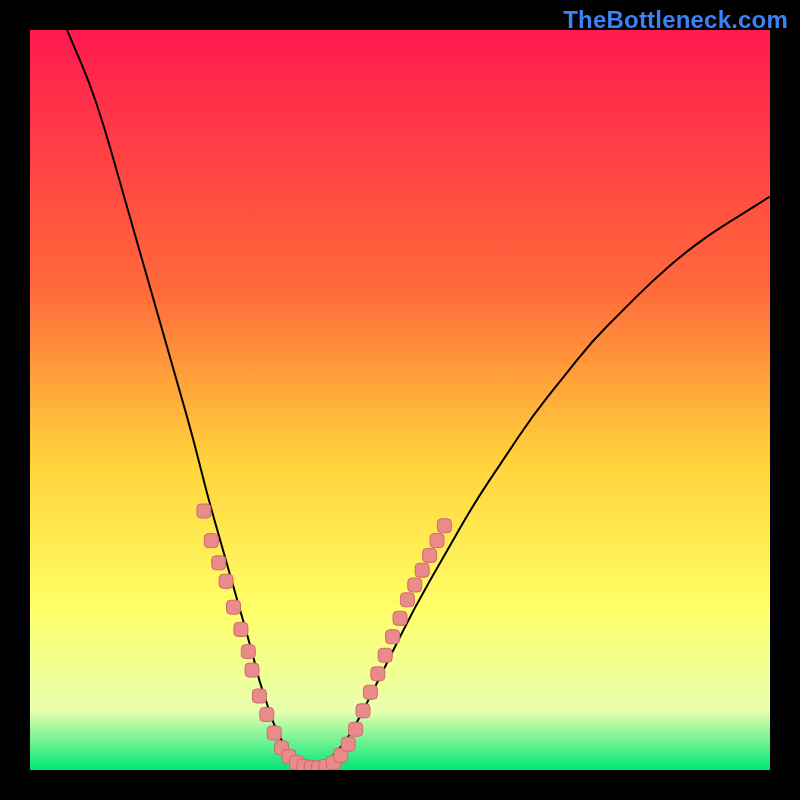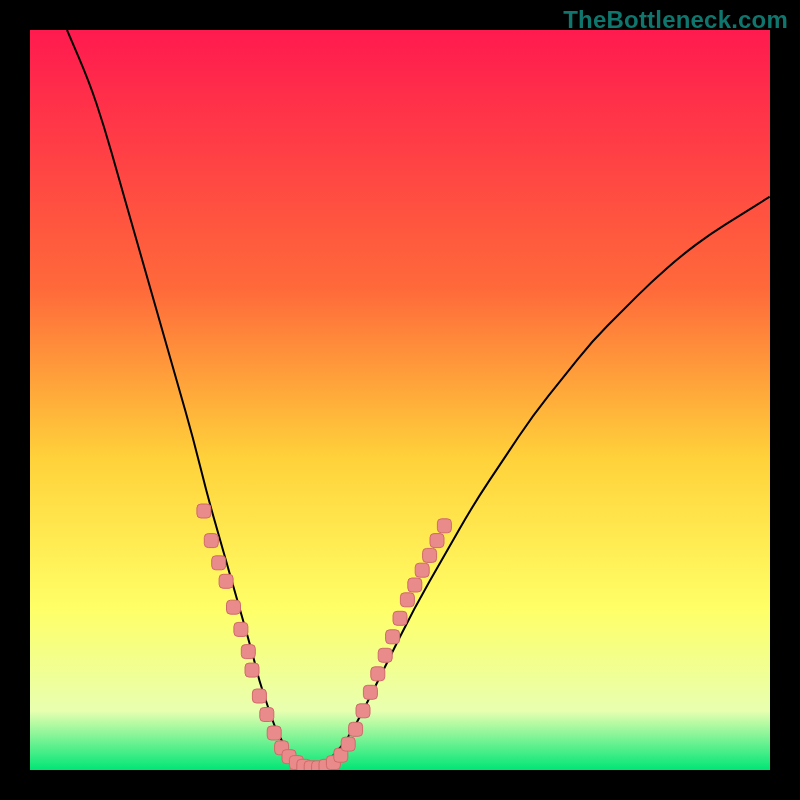--- a/index.html
+++ b/index.html
@@ -14,21 +14,21 @@
   .stage {
     position: relative;
     width: 800px;
     height: 800px;
     background: #000;
   }
   .watermark {
     position: absolute;
     top: 6px;
     right: 12px;
-    color: #0f766e;
+    color: #3b82f6;
     font-size: 24px;
     font-weight: 600;
     letter-spacing: 0.2px;
     user-select: none;
   }
   .plot-outer {
     position: absolute;
     left: 30px;
     top: 30px;
     width: 740px;

